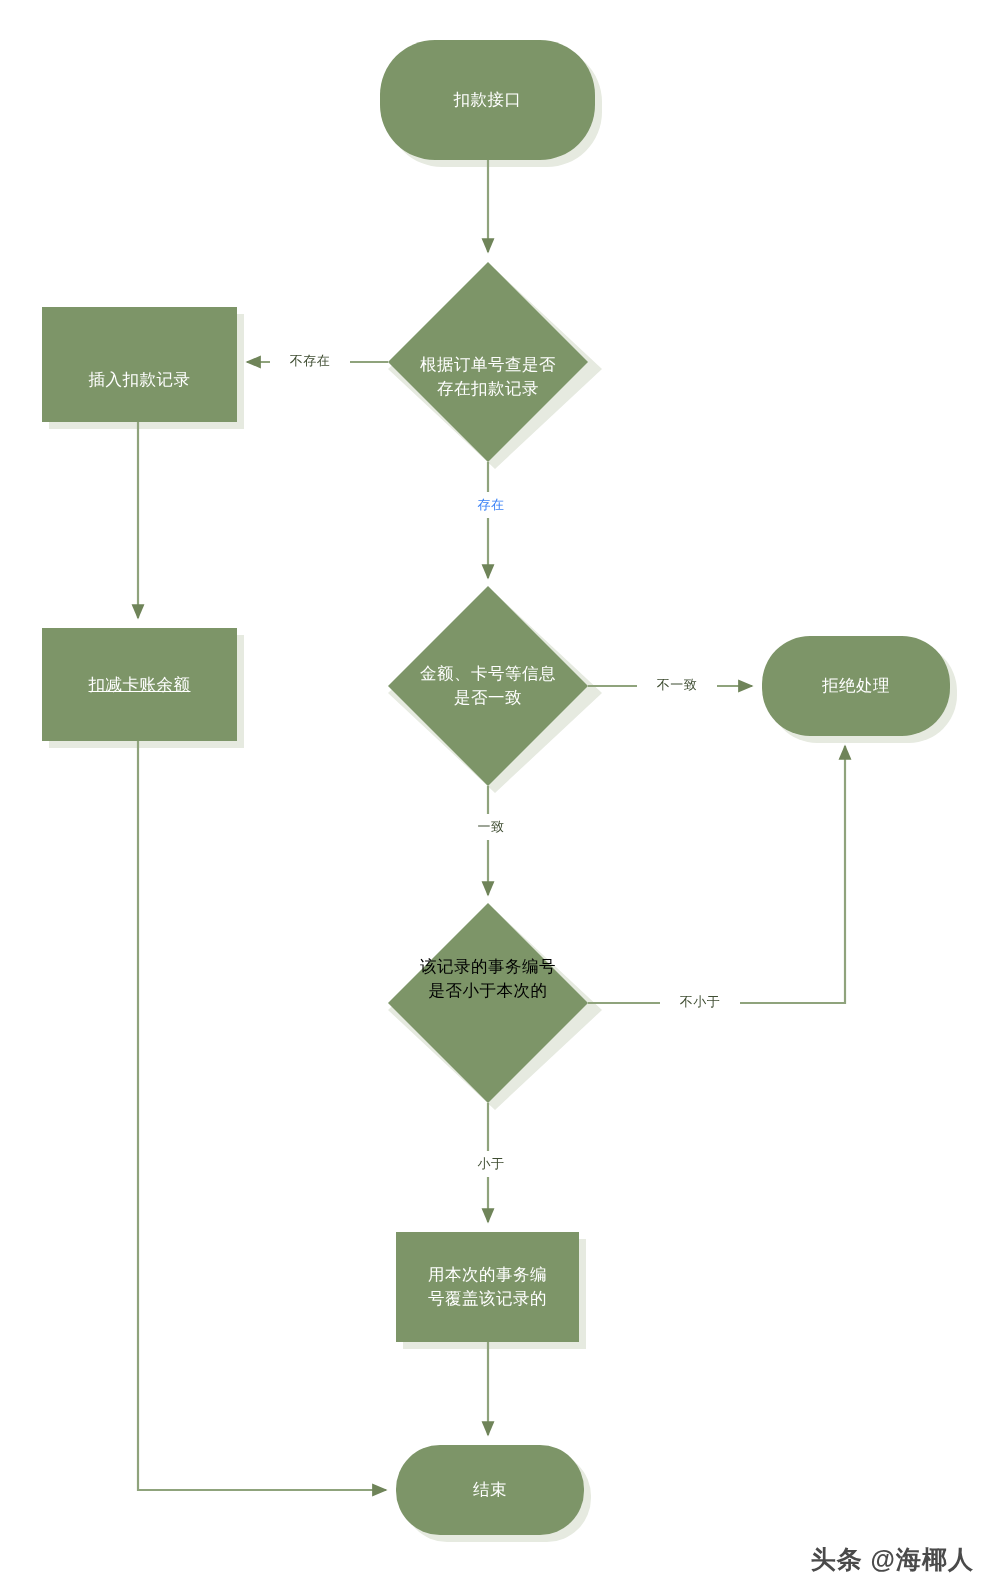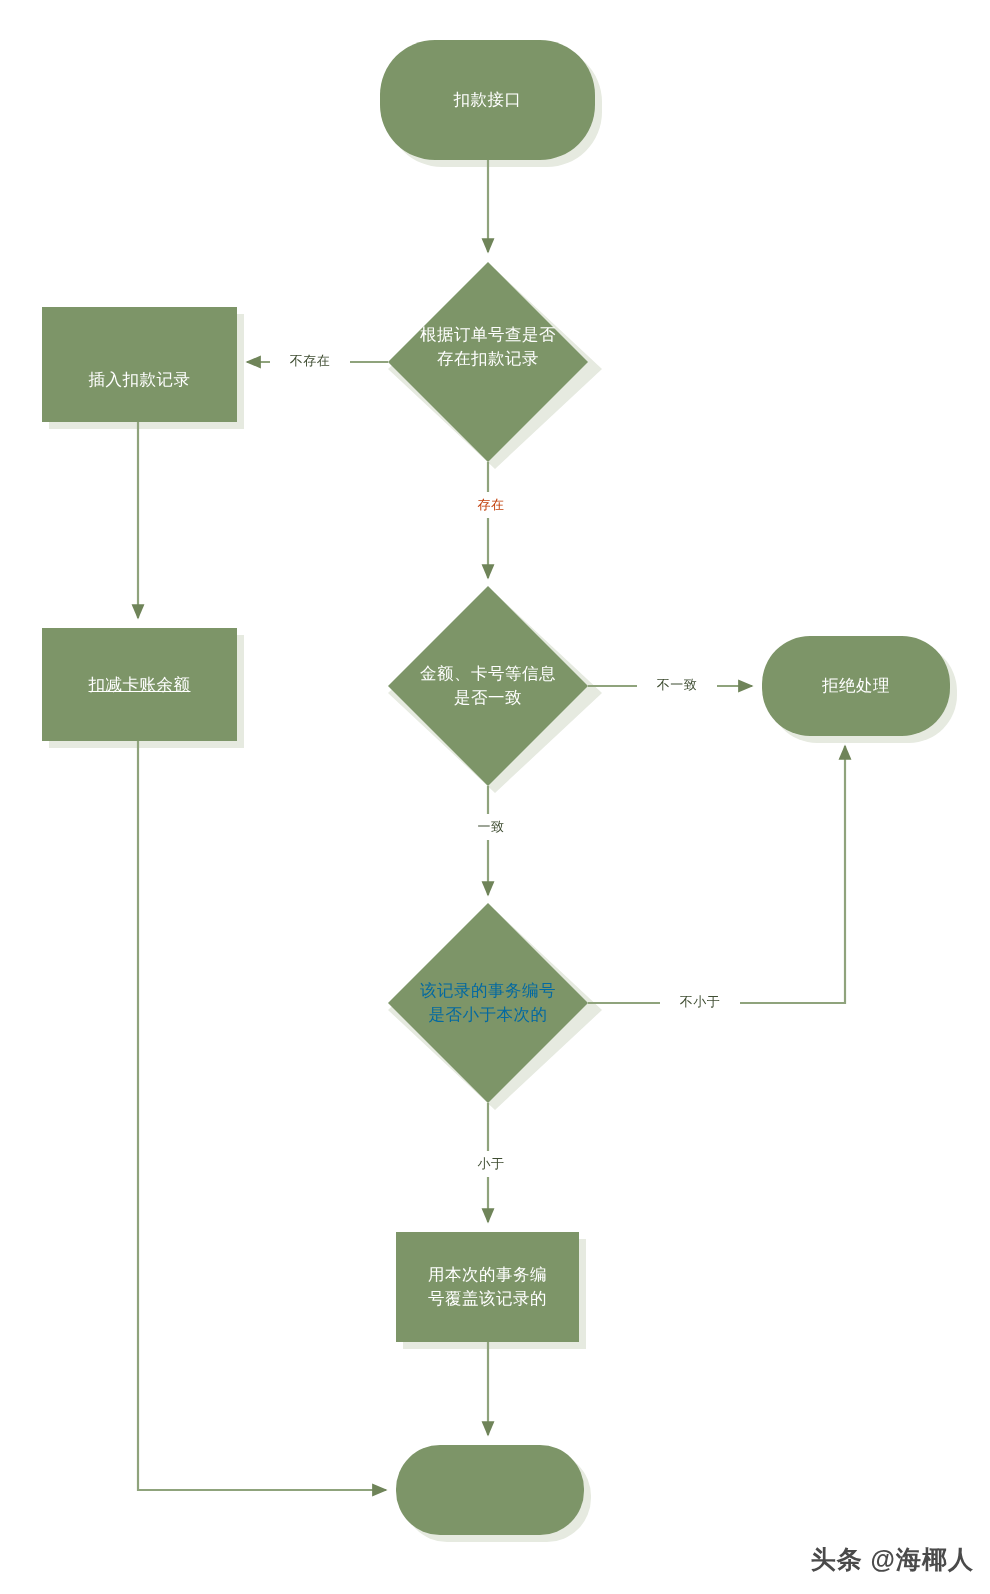--- a/index.html
+++ b/index.html
@@ -116,42 +116,43 @@
       <polygon points="488,586 588,686 488,786 388,686" fill="#7d9568"></polygon>
       <rect x="762" y="636" width="188" height="100" rx="48" fill="#7d9568"></rect>
       <polygon points="488,903 588,1003 488,1103 388,1003" fill="#7d9568"></polygon>
       <rect x="396" y="1232" width="183" height="110" fill="#7d9568"></rect>
       <rect x="396" y="1445" width="188" height="90" rx="44" fill="#7d9568"></rect>
     </g>
   </svg>
 
   <div class="node-label" style="left: 380px; top: 40px; width: 215px; height: 120px; color: rgb(255, 255, 255);">扣款接口</div>
 
-  <div class="node-label" style="left: 388px; top: 287px; width: 200px; height: 120px; color: rgb(255, 255, 255);">根据订单号查是否
+  <div class="node-label" style="left: 388px; top: 317px; width: 200px; height: 120px; color: rgb(255, 255, 255);">根据订单号查是否
 存在扣款记录</div>
 
   <div class="node-label" style="left: 42px; top: 307px; width: 195px; height: 145px; color: rgb(255, 255, 255);">插入扣款记录</div>
 
   <div class="node-label" style="left: 42px; top: 628px; width: 195px; height: 113px; color: rgb(255, 255, 255); text-decoration: underline;">扣减卡账余额</div>
 
   <div class="node-label" style="left: 388px; top: 626px; width: 200px; height: 120px; color: rgb(255, 255, 255);">金额、卡号等信息
 是否一致</div>
 
   <div class="node-label" style="left: 762px; top: 636px; width: 188px; height: 100px; color: rgb(255, 255, 255);">拒绝处理</div>
 
-  <div class="node-label" style="left: 388px; top: 943px; width: 200px; height: 120px; color: #0369a1;">该记录的事务编号
+  <div class="node-label" style="left: 388px; top: 919px; width: 200px; height: 120px; color: #000000;">该记录的事务编号
 是否小于本次的</div>
 
   <div class="node-label" style="left: 396px; top: 1232px; width: 183px; height: 110px; color: rgb(255, 255, 255);">用本次的事务编
 号覆盖该记录的</div>
 
+  <div class="node-label" style="left: 396px; top: 1445px; width: 188px; height: 90px; color: rgb(255, 255, 255);">结束</div>
 
   <div class="edge-label" style="left: 270px; top: 348px; width: 74px; height: 26px; color: rgb(63, 77, 50); background: rgb(255, 255, 255);">不存在</div>
 
-  <div class="edge-label" style="left: 461px; top: 492px; width: 54px; height: 26px; color: #c2410c; background: rgb(255, 255, 255); font-family: Liberation Serif, serif;">存在</div>
+  <div class="edge-label" style="left: 461px; top: 492px; width: 54px; height: 26px; color: #3b82f6; background: rgb(255, 255, 255); font-family: Liberation Serif, serif;">存在</div>
 
   <div class="edge-label" style="left: 637px; top: 672px; width: 74px; height: 26px; color: rgb(63, 77, 50); background: rgb(255, 255, 255);">不一致</div>
 
   <div class="edge-label" style="left: 461px; top: 814px; width: 54px; height: 26px; color: rgb(63, 77, 50); background: rgb(255, 255, 255);">一致</div>
 
   <div class="edge-label" style="left: 660px; top: 989px; width: 74px; height: 26px; color: rgb(63, 77, 50); background: rgb(255, 255, 255);">不小于</div>
 
   <div class="edge-label" style="left: 461px; top: 1151px; width: 54px; height: 26px; color: rgb(63, 77, 50); background: rgb(255, 255, 255);">小于</div>
 
   <div id="watermark">头条 @海椰人</div>

